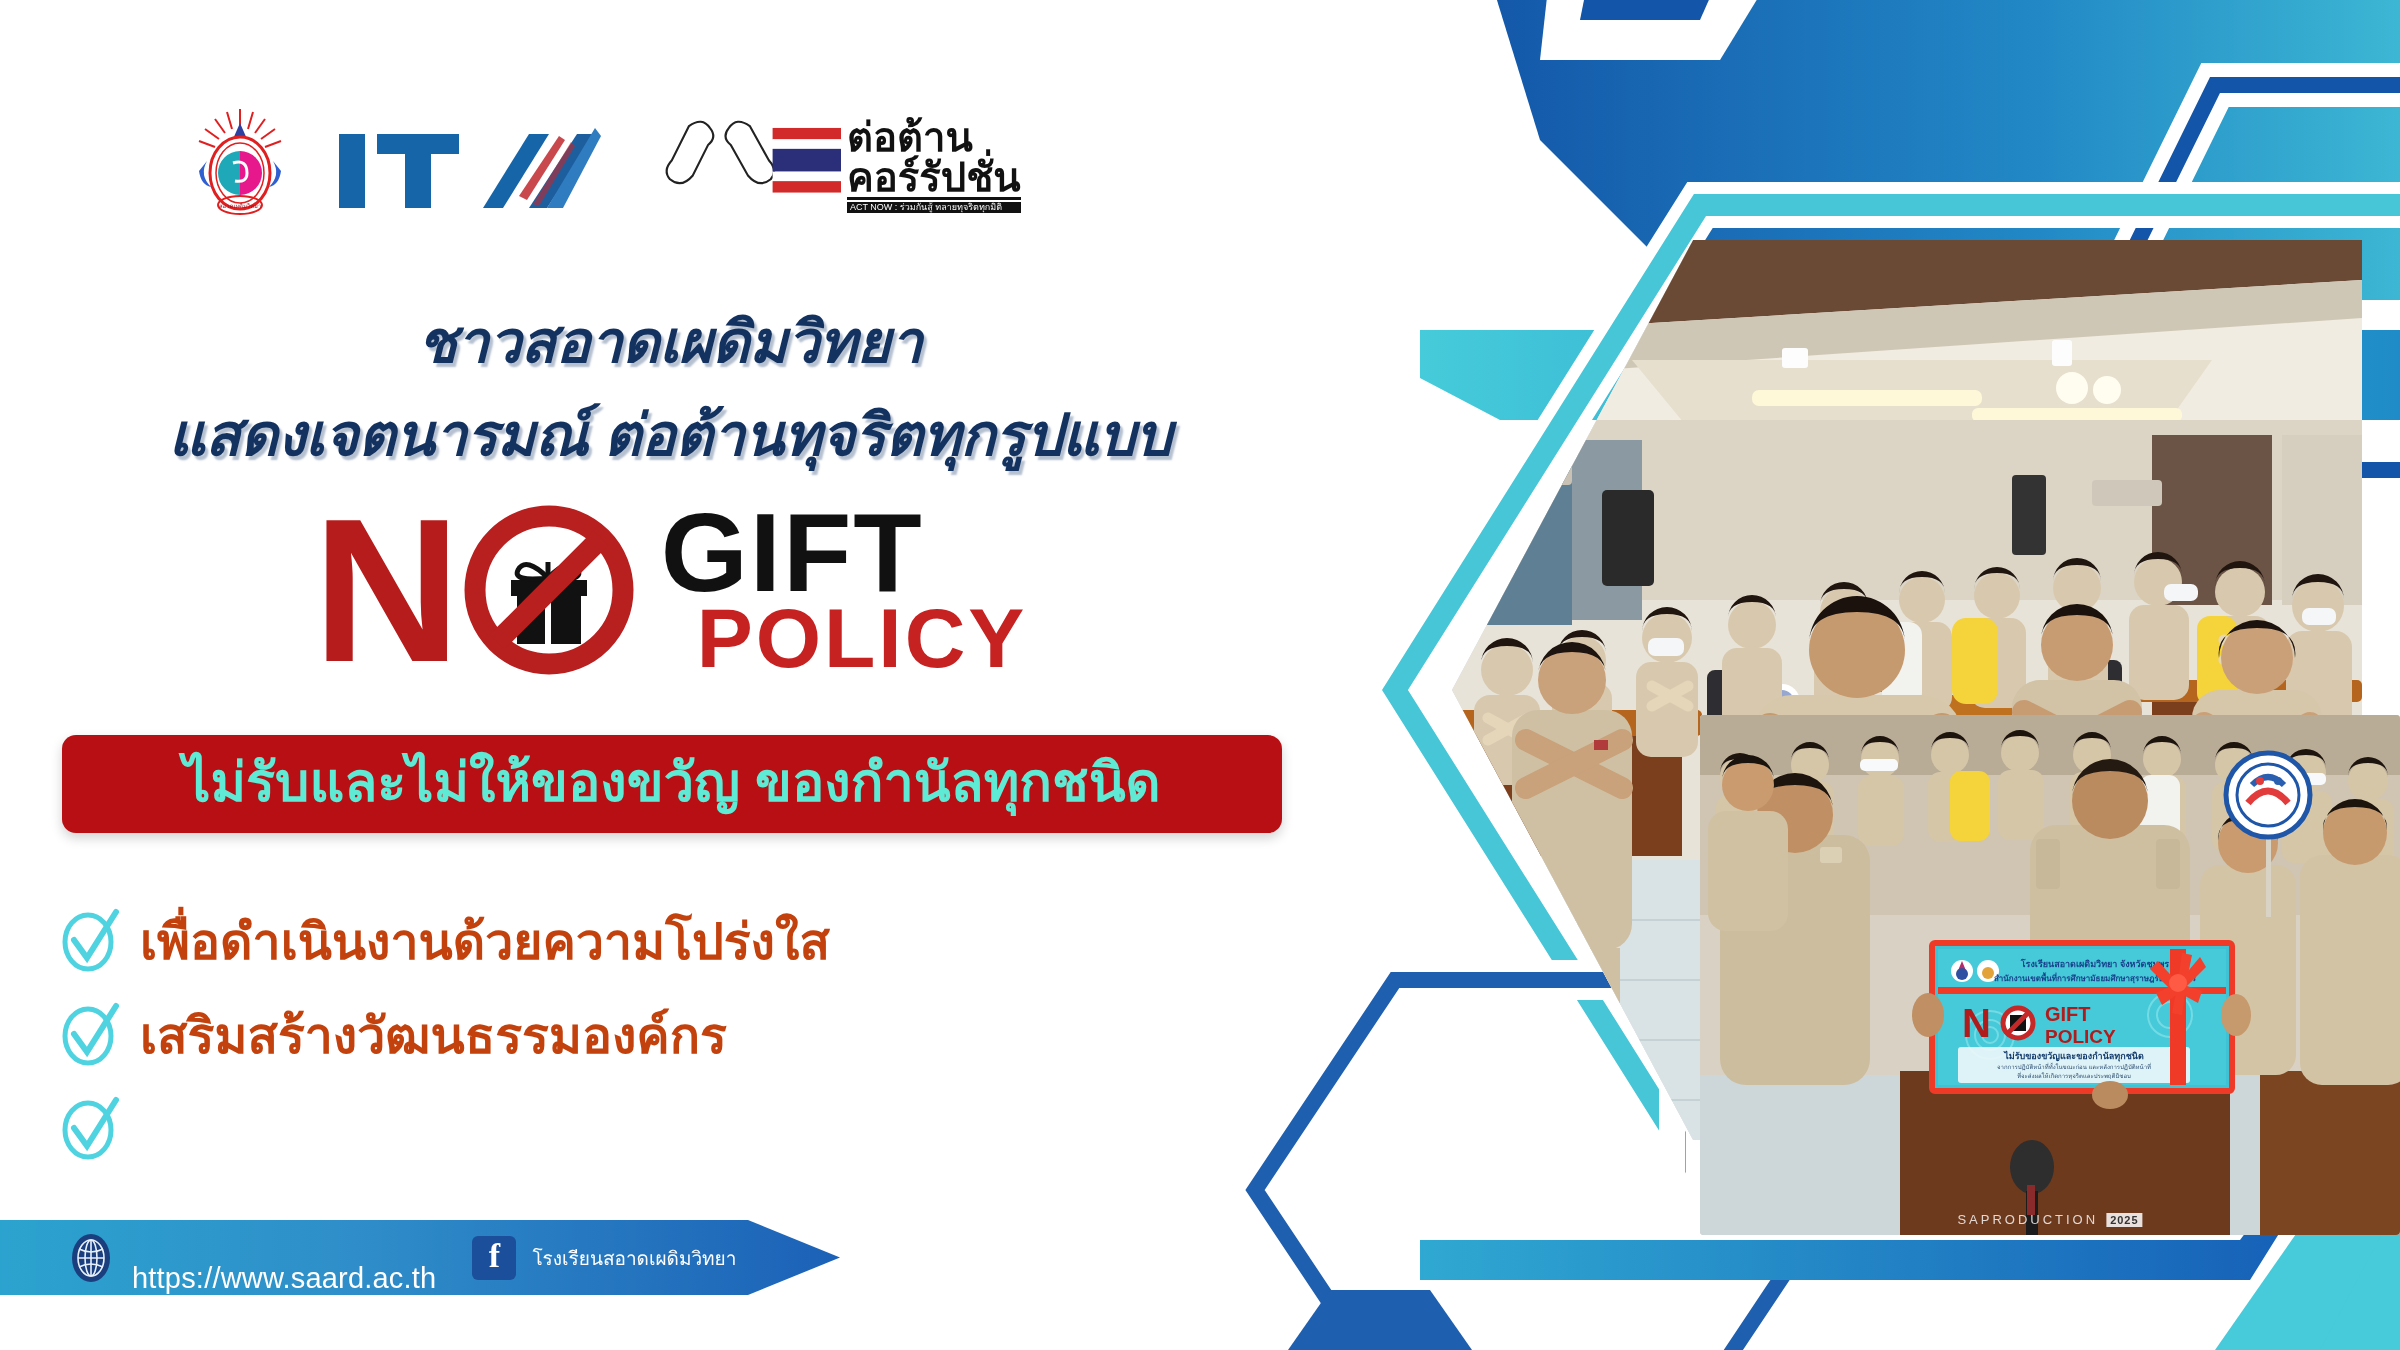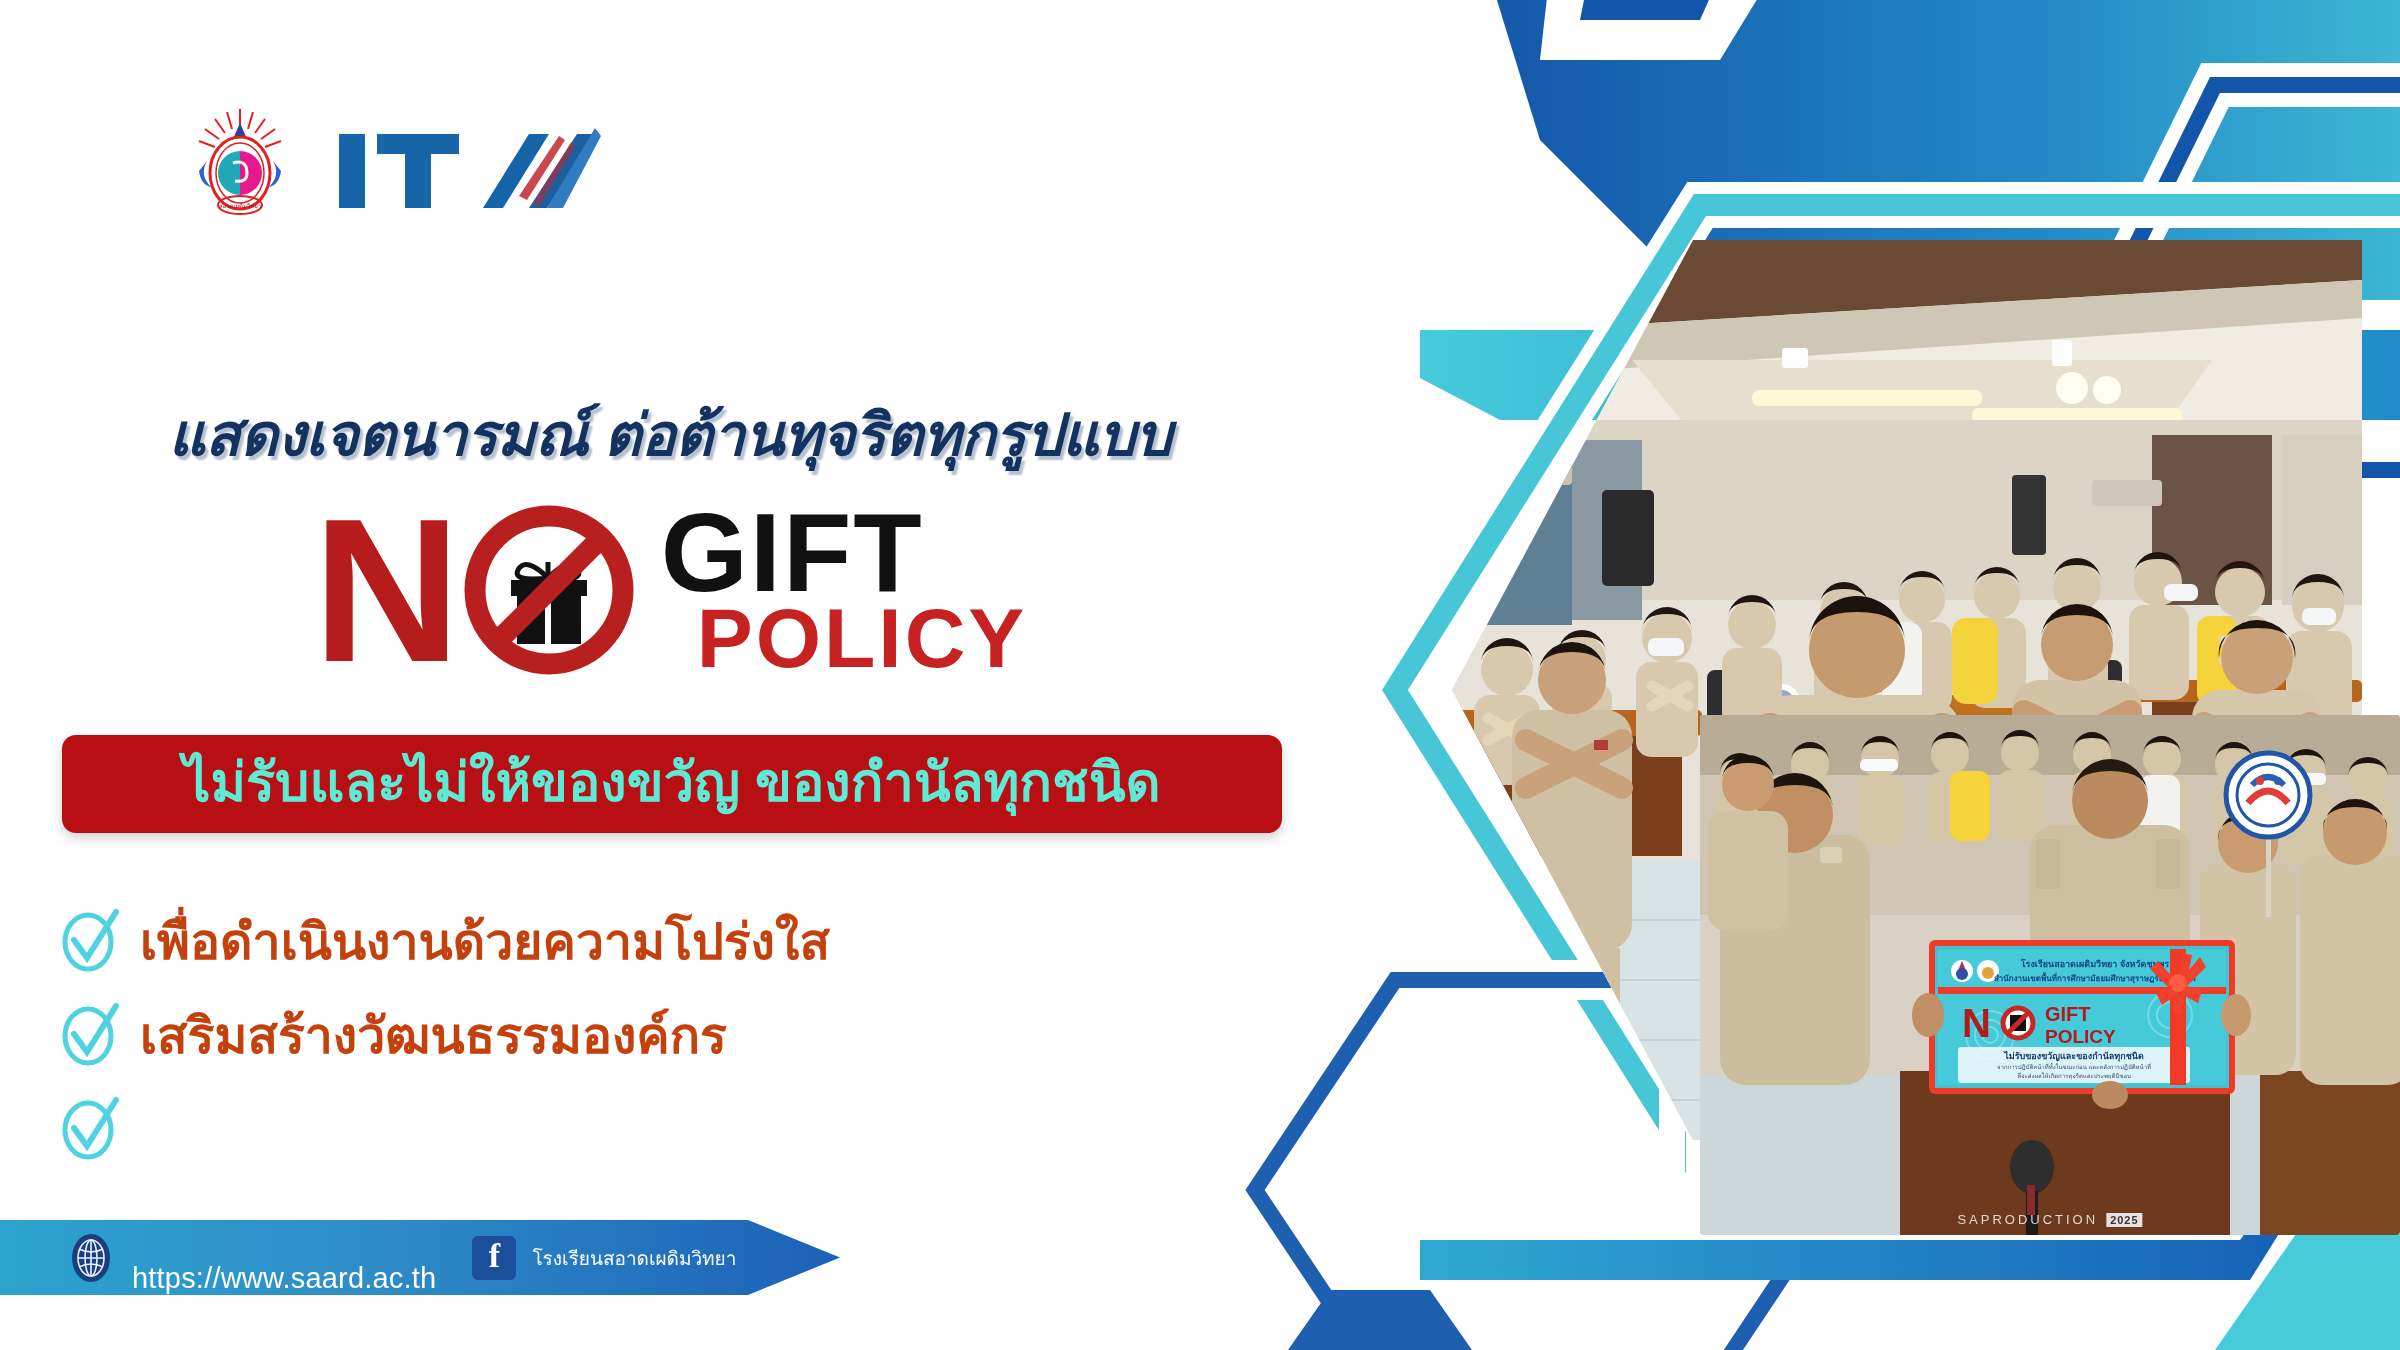--- a/index.html
+++ b/index.html
@@ -539,22 +539,43 @@
           <path d="M214 88 L262 8 L268 16 L230 88z" fill="#2f7cc0"></path>
           <path d="M186 76 L226 16 L232 20 L194 80z" fill="#c0282f" opacity=".85"></path>
           <path d="M200 84 L238 22 L242 26 L206 86z" fill="#c0282f" opacity=".6"></path>
           <text x="90" y="78" font-size="0" fill="none">ITA</text>
         </svg>
         <div style="position:absolute;left:0;top:0;width:280px;height:100px;display:flex;align-items:center;">
           <span style="font-size:0;">ITA</span>
         </div>
       </div>
 
+      <div class="logo-anti">
+        <svg viewBox="0 0 200 110" width="190" height="110">
+          <g fill="#ffffff" stroke="#222" stroke-width="2.2">
+            <path d="M40 14 q14 -10 22 2 q8 10 -2 18 L44 66 q-12 14 -24 4 q-8 -9 2 -20z"></path>
+            <path d="M104 14 q-14 -10 -22 2 q-8 10 2 18 L102 66 q12 14 24 4 q8 -9 -2 -20z"></path>
+          </g>
+          <g>
+            <rect x="128" y="16" width="72" height="12" fill="#d22a2a"></rect>
+            <rect x="128" y="28" width="72" height="10" fill="#fff"></rect>
+            <rect x="128" y="38" width="72" height="24" fill="#2b2f7a"></rect>
+            <rect x="128" y="62" width="72" height="10" fill="#fff"></rect>
+            <rect x="128" y="72" width="72" height="12" fill="#d22a2a"></rect>
+          </g>
+        </svg>
+        <div style="display:flex;flex-direction:column;line-height:1;margin-left:2px;">
+          <span style="font-size:40px;font-weight:bold;color:#111;">ต่อต้าน</span>
+          <span style="font-size:40px;font-weight:bold;color:#111;border-bottom:3px solid #111;">คอร์รัปชั่น</span>
+          <span style="font-size:9px;color:#fff;background:#111;padding:1px 3px;margin-top:2px;white-space:nowrap;">ACT NOW : ร่วมกันสู้ ทลายทุจริตทุกมิติ</span>
+        </div>
+      </div>
     </div>
 
+    <div class="headline h-l1">ชาวสอาดเผดิมวิทยา</div>
     <div class="headline h-l2">แสดงเจตนารมณ์ ต่อต้านทุจริตทุกรูปแบบ</div>
 
     <div class="nogift">
       <div class="ng-inner">
         <div class="ng-N">N</div>
         <div class="ng-sign">
           <svg viewBox="0 0 180 180" width="180" height="180">
             <circle cx="90" cy="90" r="74" fill="#fff" stroke="#b81f1f" stroke-width="21"></circle>
             <g fill="#111">
               <rect x="52" y="80" width="76" height="16"></rect>

